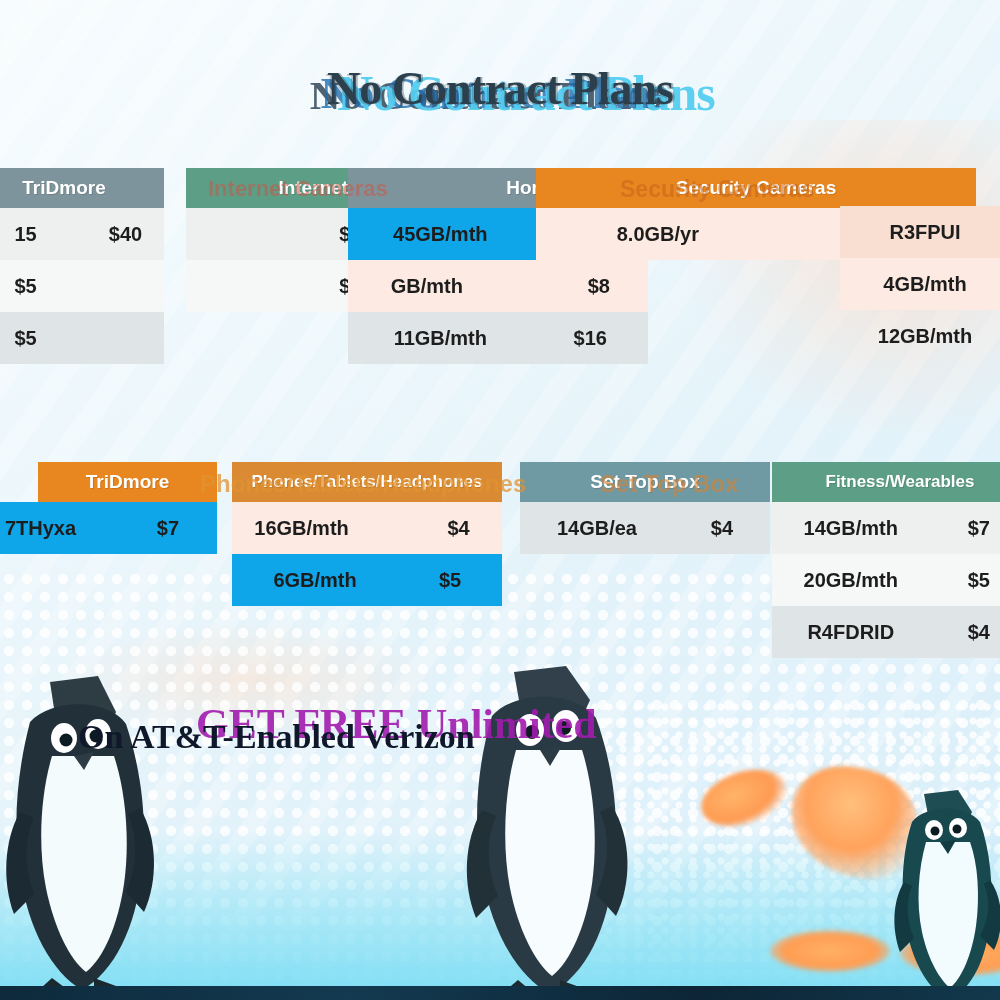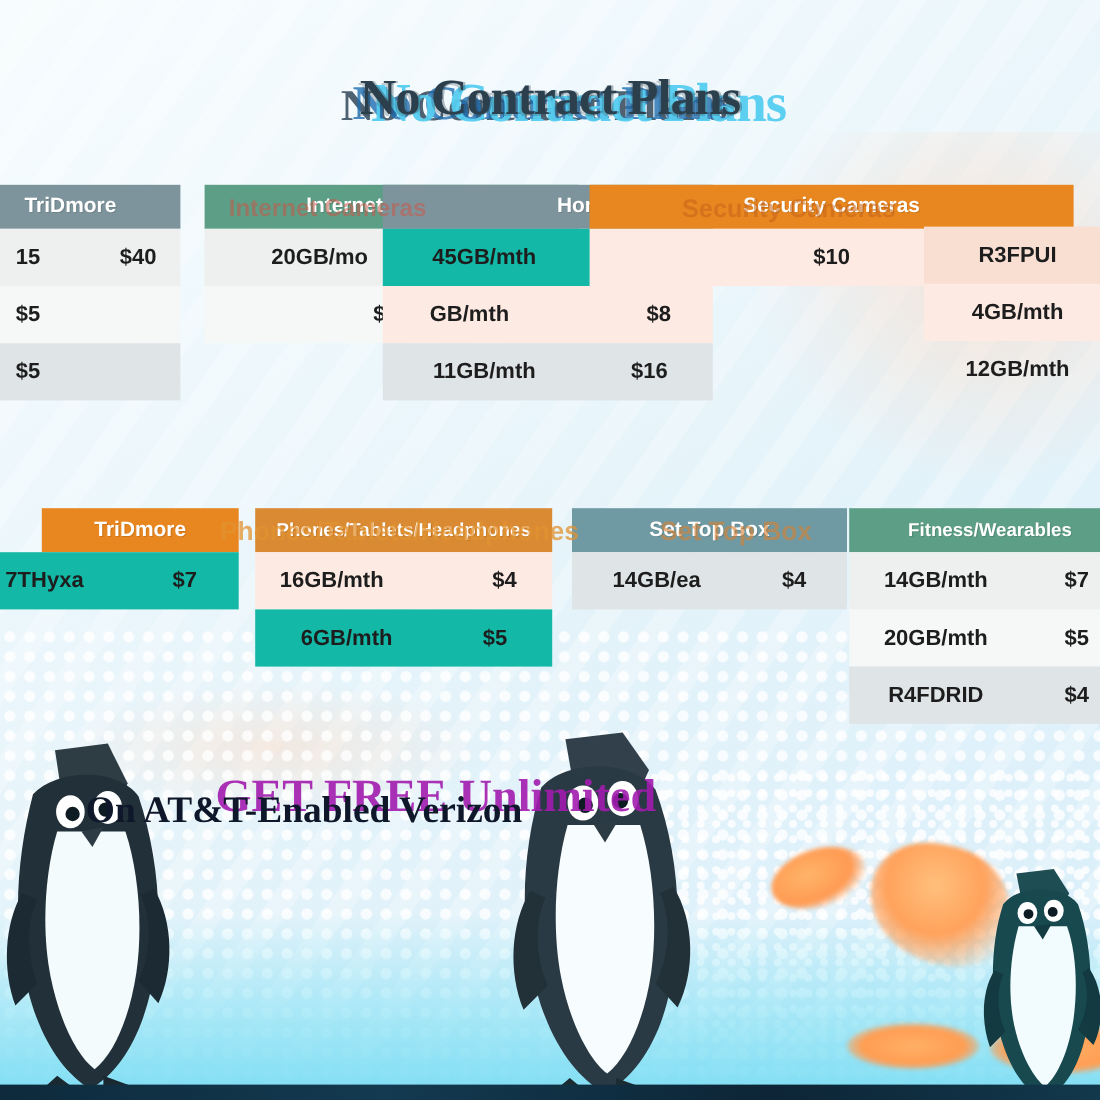--- a/index.html
+++ b/index.html
@@ -70,21 +70,21 @@
   .hdr.green{background:#5d9e86;}
   .hdr.green-d{background:#6f9aa3;}
   .hdr.orange{background:#e8861f;}
   .hdr.orange-d{background:#d98a33;}
   .hdr.gray{background:#7e949c;}
   .row{display:flex;height:52px;align-items:center;font-size:20px;color:#1d1d1d;}
   .row .c1{flex:1.6;text-align:center;font-weight:600;}
   .row .c2{flex:1;text-align:center;font-weight:700;}
   .row.lt{background:#eef0f0;}
   .row.lt2{background:#f6f7f7;}
-  .row.pk{background:#14b8a6;}
+  .row.pk{background:#0ea5e9;}
   .row.pk2{background:#fdeae2;gap:44px;}
   .row.gy{background:#dfe4e6;}
 
   .ghosttext{position:absolute;font-weight:800;white-space:nowrap;pointer-events:none;}
 
   
   .peng{position:absolute;}
   .peng svg{display:block;}
 
   
@@ -130,21 +130,20 @@
     </div>
     <div class="row gy">
       <div class="c1">$5</div>
       <div class="c2"></div>
     </div>
   </div>
 
   <div class="tbl" style="left:186px;top:168px;width:340px;">
     <div class="hdr green">Internet Cameras</div>
     <div class="row lt">
-      <div class="c1">20GB/mo</div>
       <div class="c2">$25</div>
     </div>
     <div class="row lt2">
       <div class="c2">$14</div>
     </div>
   </div>
 
   <div class="tbl" style="left:348px;top:168px;width:300px;">
     <div class="hdr gray" style="text-align:right;padding-right:14px;box-sizing:border-box;">Home Internet</div>
     <div class="row pk">
@@ -157,20 +156,21 @@
     </div>
     <div class="row gy">
       <div class="c1">11GB/mth</div>
       <div class="c2">$16</div>
     </div>
   </div>
 
   <div class="tbl" style="left:536px;top:168px;width:440px;">
     <div class="hdr orange">Security Cameras</div>
     <div class="row pk2">
+      <div class="c1">8.0GB/yr</div>
       <div class="c2">$10</div>
     </div>
   </div>
 
   <div class="tbl" style="left:840px;top:206px;width:170px;">
     <div class="row pk" style="background:#f9ded2;">
       <div class="c1">R3FPUI</div>
     </div>
     <div class="row pk2">
       <div class="c1">4GB/mth</div>

